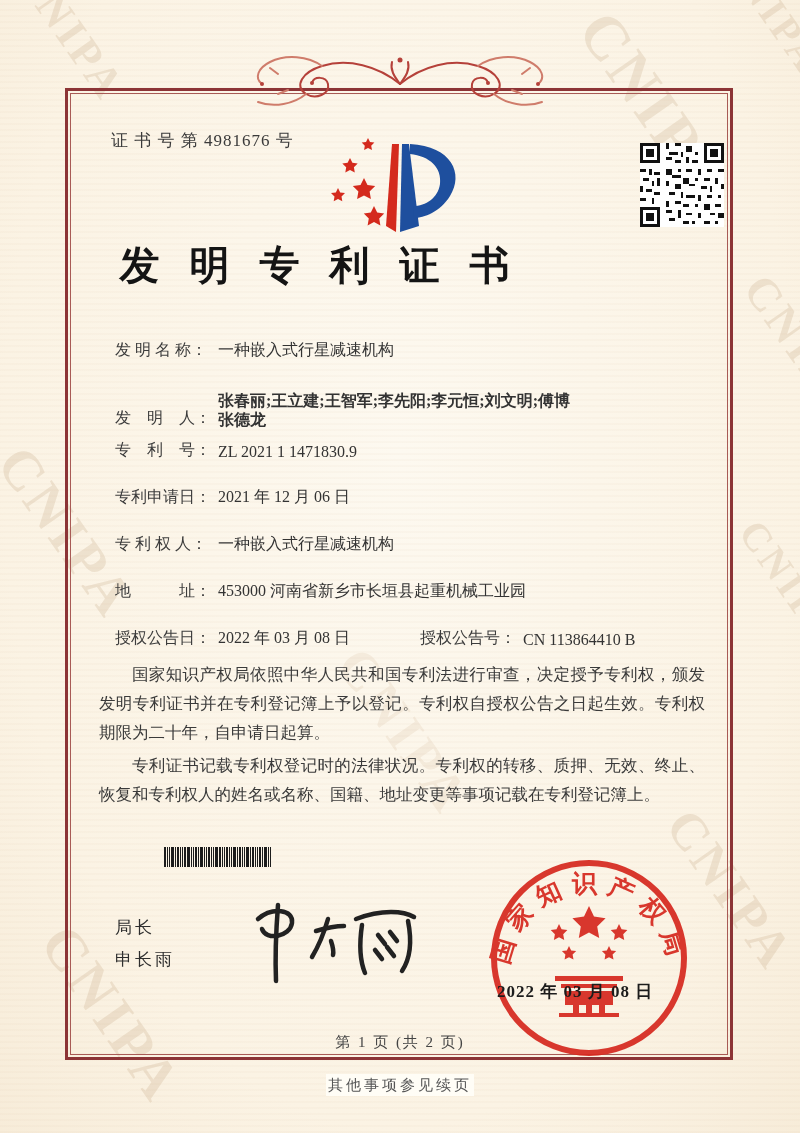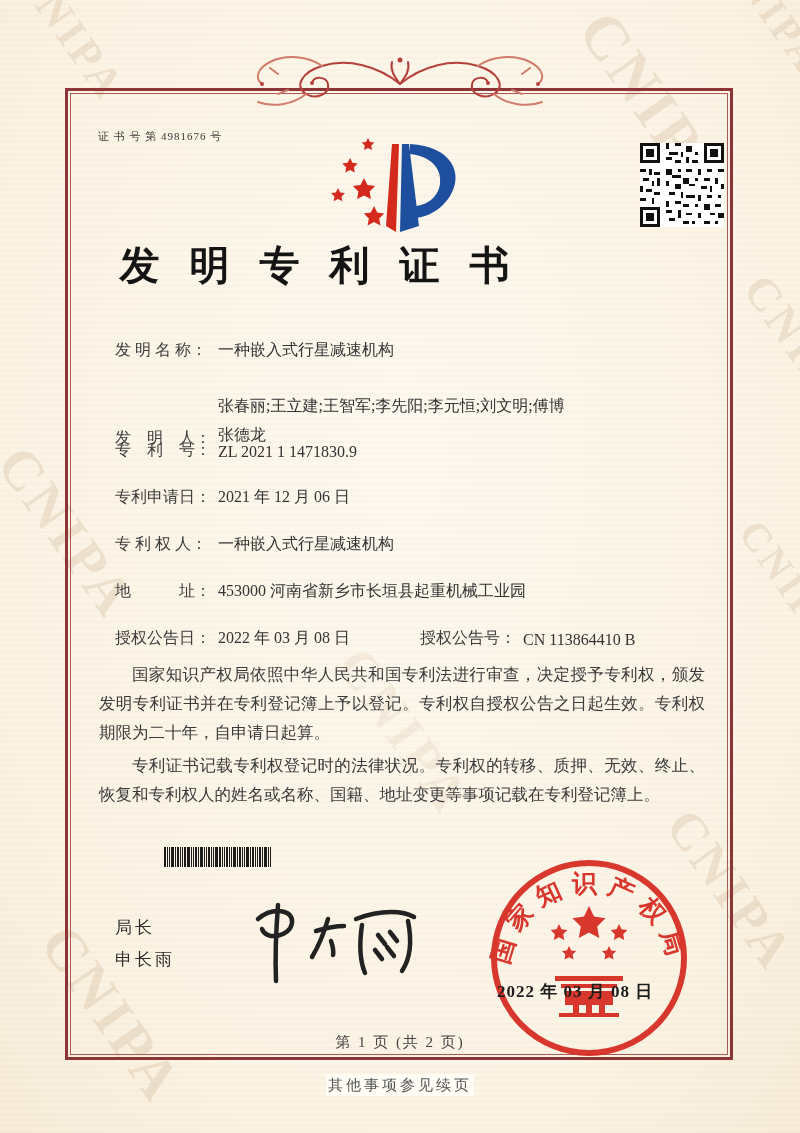--- a/index.html
+++ b/index.html
@@ -34,22 +34,22 @@
     border:3px solid #8c3436;
     box-sizing:border-box;
   }
   .frame::after{
     content:"";
     position:absolute;inset:2px;
     border:1px solid #a85a55;
   }
   .abs{position:absolute;}
   .cert-no{
-    left:98px;top:129px;
-    font-size:11px;color:#3a3a3a;letter-spacing:1px;font-family:Liberation Serif, serif;
+    left:111px;top:129px;
+    font-size:17px;color:#3a3a3a;letter-spacing:1px;font-family:Liberation Serif, serif;
   }
   .title{
     left:0;top:238px;width:639px;
     text-align:center;
     font-size:40px;font-weight:bold;color:#141414;
     letter-spacing:10px;
   }
   .row{
     left:115px;width:600px;
     font-size:16px;color:#333;
@@ -157,21 +157,21 @@
   </svg>
 
   <div class="abs title">发 明 专 利 证 书</div>
 
   <div class="abs row" style="top:340px">
     <span class="lbl">发 明 名 称：</span>
     <span class="val">一种嵌入式行星减速机构</span>
   </div>
   <div class="abs row" style="top:391px">
     <span class="lbl">发　明　人：</span>
-    <span class="val" style="line-height:29px;">张春丽;王立建;王智军;李先阳;李元恒;刘文明;傅博
+    <span class="val" style="line-height:19px;font-weight:bold;">张春丽;王立建;王智军;李先阳;李元恒;刘文明;傅博
 张德龙</span>
   </div>
   <div class="abs row" style="top:440px">
     <span class="lbl">专　利　号：</span>
     <span class="val">ZL 2021 1 1471830.9</span>
   </div>
   <div class="abs row" style="top:487px">
     <span class="lbl">专利申请日：</span>
     <span class="val">2021 年 12 月 06 日</span>
   </div>

